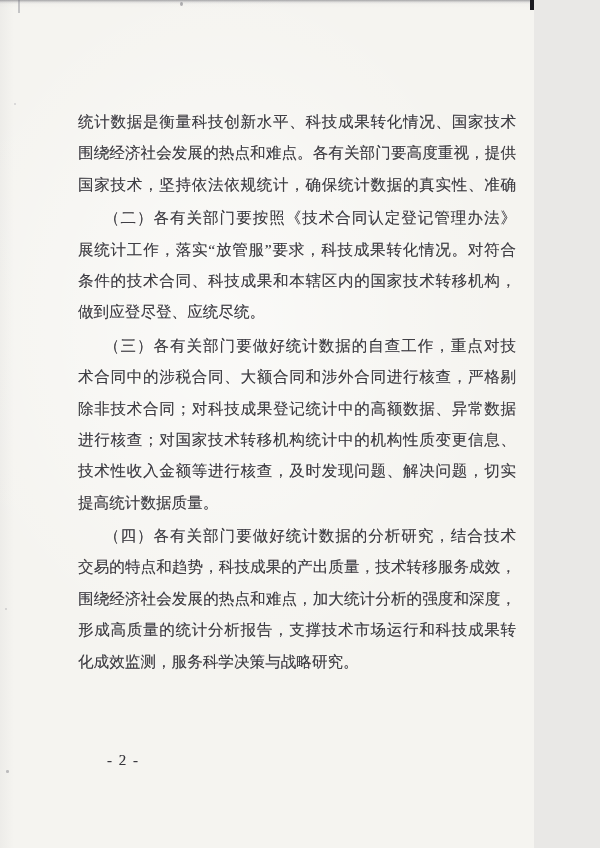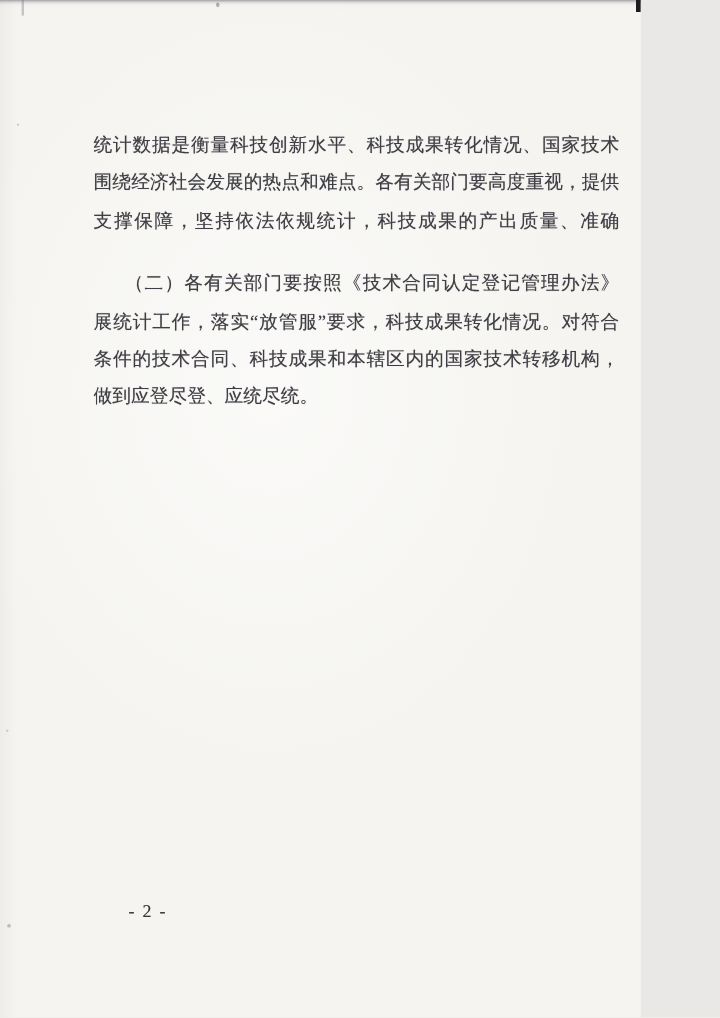--- a/index.html
+++ b/index.html
@@ -41,21 +41,21 @@
   .speck.s3 { left: 5px;   top: 608px; width: 2px;  height: 2px;  background: rgba(120,120,130,0.3); }
   .speck.s4 { left: 14px;  top: 103px; width: 2px;  height: 2px;  background: rgba(120,120,130,0.28); }
 
   
   .doc-body {
     position: absolute;
     left: 78px;
     top: 106px;
     width: 438px;
   }
-  .paragraph { margin-top: 21px; }
+  .paragraph { margin-top: 2px; }
   .paragraph:first-child { margin-top: 0; }
   .line {
     font-size: 15.6px;
     line-height: 31.4px;
     letter-spacing: 0;
     text-align: justify;
     text-align-last: justify;
     color: #3f3e44;
     text-shadow: 0 0 0.6px rgba(63,62,68,0.5);
     overflow: hidden;
@@ -83,24 +83,39 @@
   <div class="edge-tick"></div>
   <div class="speck s1"></div>
   <div class="speck s2"></div>
   <div class="speck s3"></div>
   <div class="speck s4"></div>
 
   <div class="doc-body">
       <div class="paragraph">
         <div class="line">统计数据是衡量科技创新水平、科技成果转化情况、国家技术</div>
         <div class="line">围绕经济社会发展的热点和难点。各有关部门要高度重视，提供</div>
-        <div class="line">支撑保障，坚持依法依规统计，科技成果的产出质量、准确</div>
+        <div class="line">国家技术，坚持依法依规统计，确保统计数据的真实性、准确</div>
       </div>
       <div class="paragraph">
         <div class="line indent">（二）各有关部门要按照《技术合同认定登记管理办法》</div>
         <div class="line">展统计工作，落实“放管服”要求，科技成果转化情况。对符合</div>
         <div class="line">条件的技术合同、科技成果和本辖区内的国家技术转移机构，</div>
         <div class="line last">做到应登尽登、应统尽统。</div>
       </div>
+      <div class="paragraph">
+        <div class="line indent">（三）各有关部门要做好统计数据的自查工作，重点对技</div>
+        <div class="line">术合同中的涉税合同、大额合同和涉外合同进行核查，严格剔</div>
+        <div class="line">除非技术合同；对科技成果登记统计中的高额数据、异常数据</div>
+        <div class="line">进行核查；对国家技术转移机构统计中的机构性质变更信息、</div>
+        <div class="line">技术性收入金额等进行核查，及时发现问题、解决问题，切实</div>
+        <div class="line last">提高统计数据质量。</div>
+      </div>
+      <div class="paragraph">
+        <div class="line indent">（四）各有关部门要做好统计数据的分析研究，结合技术</div>
+        <div class="line">交易的特点和趋势，科技成果的产出质量，技术转移服务成效，</div>
+        <div class="line">围绕经济社会发展的热点和难点，加大统计分析的强度和深度，</div>
+        <div class="line">形成高质量的统计分析报告，支撑技术市场运行和科技成果转</div>
+        <div class="line last">化成效监测，服务科学决策与战略研究。</div>
+      </div>
     </div>
 
   <div class="page-number">- 2 -</div>
 </div>
 
 </body></html>

